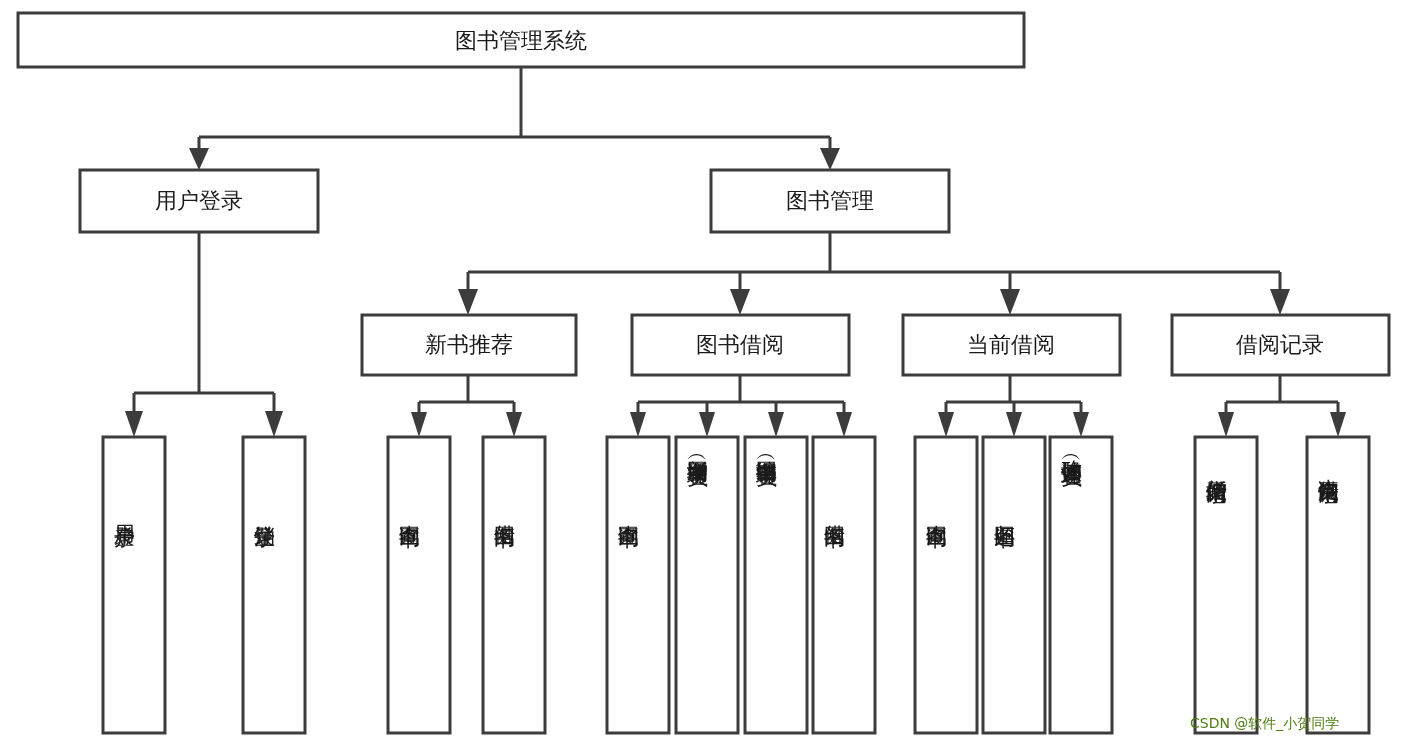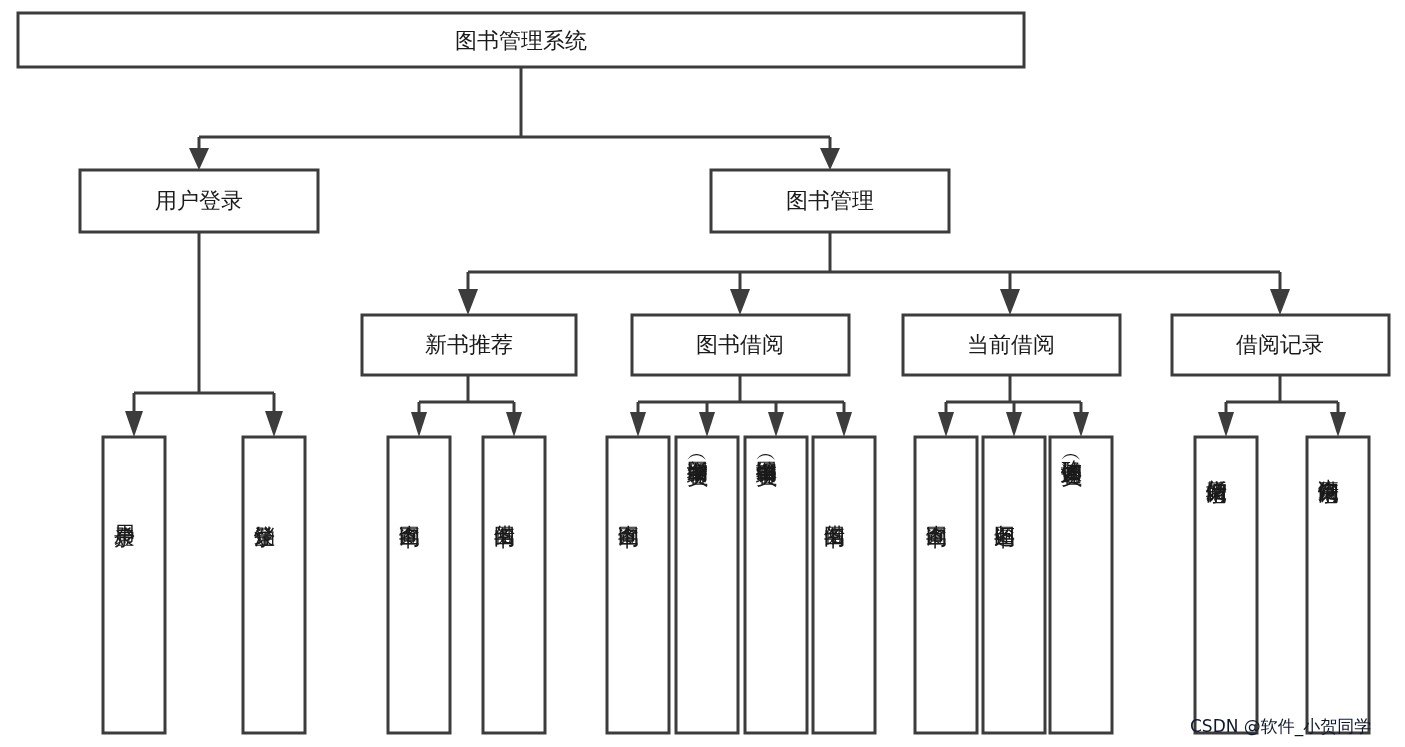--- a/index.html
+++ b/index.html
@@ -60,22 +60,22 @@
     letter-spacing: 1px;
     white-space: nowrap;
     text-align: start;
     pointer-events: none;
   }
   .watermark {
     position: absolute;
     left: 1190px;
     top: 715px;
     font-family: "DejaVu Sans", "Liberation Sans", sans-serif;
-    font-size: 17px;
-    color: #0f172a;
+    font-size: 14px;
+    color: #4d7c0f;
     white-space: nowrap;
   }
 </style>
 </head>
 <body>
 
 <div id="diagram-root">
 
   <svg id="tree-svg" viewBox="0 0 1405 747">
 

